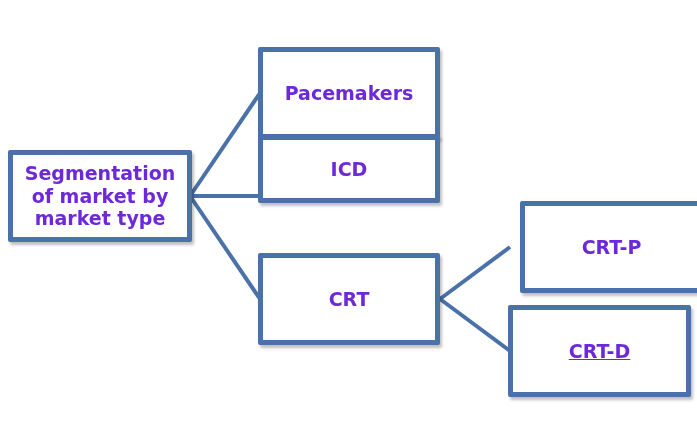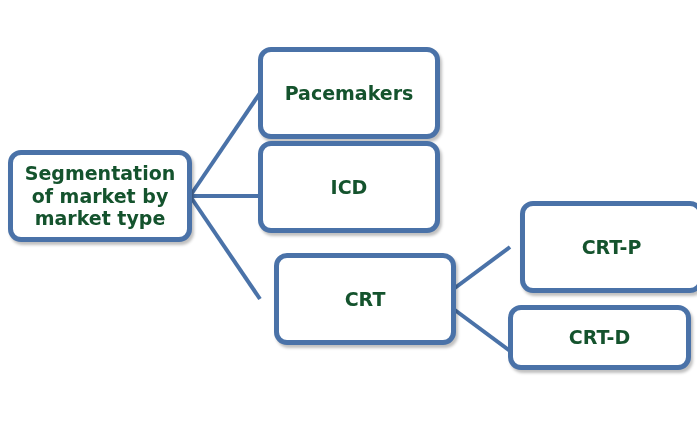--- a/index.html
+++ b/index.html
@@ -1,22 +1,22 @@
 <!DOCTYPE html>
 <html><head>
 <meta charset="utf-8">
 <style>
   html, body { margin:0; padding:0; background:#ffffff; }
   body { width:697px; height:444px; position:relative; overflow:hidden; font-family:"Liberation Sans", sans-serif; }
   svg.links { position:absolute; left:0; top:0; }
   .node {
     position:absolute; box-sizing:border-box;
-    border:5px solid #4a72a8; border-radius:13px; background:#ffffff;
+    border:5px solid #4a72a8; border-radius:2px; background:#ffffff;
     display:flex; align-items:center; justify-content:center; text-align:center;
-    font-family:"DejaVu Sans", sans-serif; font-weight:bold; font-size:19px; color:#14532d;
+    font-family:"DejaVu Sans", sans-serif; font-weight:bold; font-size:19px; color:#6d28d9;
     box-shadow:2px 3px 3px rgba(0,0,0,0.25);
     line-height:1.2;
   }
 </style>
 </head>
 <body>
 
 <svg class="links" width="697" height="444">
   <line x1="190" y1="196" x2="260" y2="93" stroke="#4a72a8" stroke-width="4"></line>
   <line x1="190" y1="196" x2="260" y2="196" stroke="#4a72a8" stroke-width="4"></line>
@@ -26,27 +26,27 @@
 </svg>
 
 <div class="node" style="left:8px; top:150px; width:184px; height:92px;">
   <span>Segmentation of market by market type</span>
 </div>
 
 <div class="node" style="left:258px; top:47px; width:182px; height:92px;">
   <span>Pacemakers</span>
 </div>
 
-<div class="node" style="left:258px; top:141px; width:182px; height:92px;">
+<div class="node" style="left:258px; top:135px; width:182px; height:68px;">
   <span>ICD</span>
 </div>
 
-<div class="node" style="left:258px; top:253px; width:182px; height:92px;margin-left:16px;">
+<div class="node" style="left:258px; top:253px; width:182px; height:92px;">
   <span>CRT</span>
 </div>
 
 <div class="node" style="left:508px; top:201px; width:183px; height:92px;margin-left:12px;">
   <span>CRT-P</span>
 </div>
 
-<div class="node" style="left:508px; top:305px; width:183px; height:65px;">
+<div class="node" style="left:508px; top:305px; width:183px; height:92px;text-decoration:underline;">
   <span>CRT-D</span>
 </div>
 
 </body></html>

